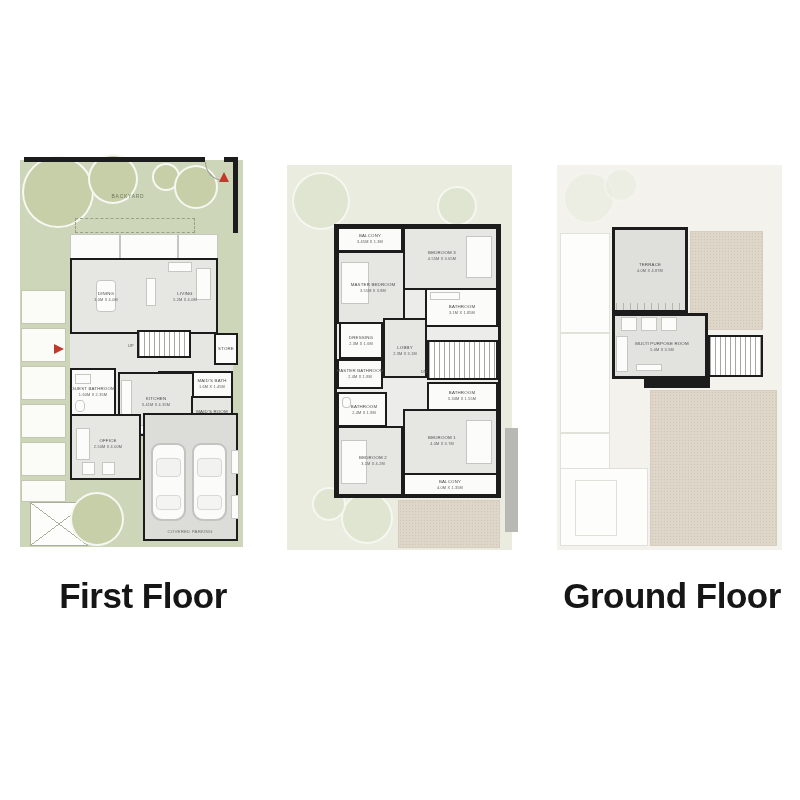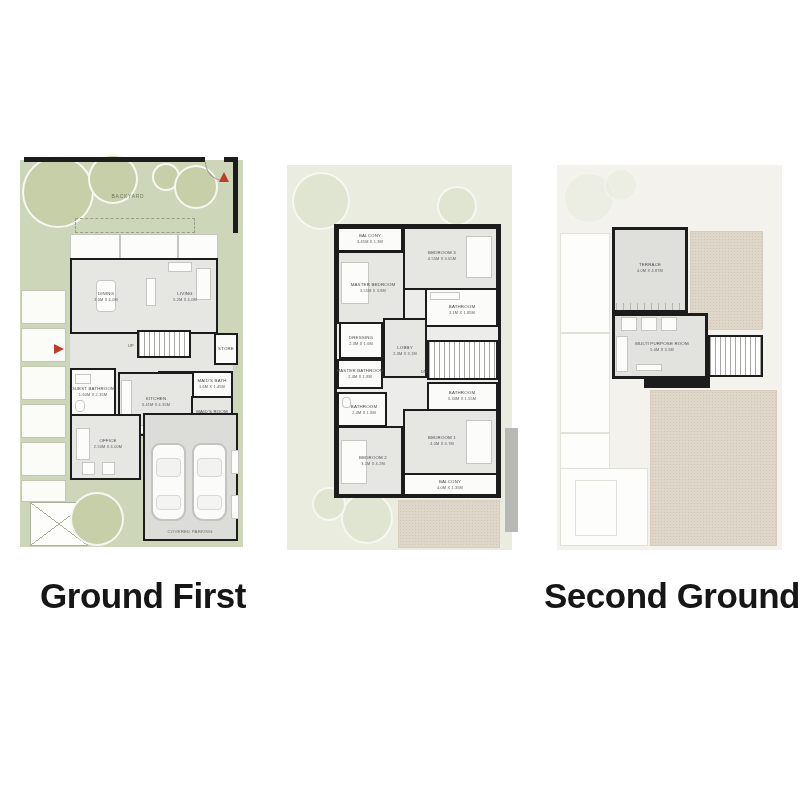--- a/index.html
+++ b/index.html
@@ -301,16 +301,16 @@
     </div>
 
     <div class="stairs" style="left:708px;top:335px;width:55px;height:42px;"></div>
 
     <div class="wall" style="left:644px;top:377px;width:66px;height:11px;"></div>
     <div class="beige" style="left:650px;top:390px;width:127px;height:156px;"></div>
     <div class="room thin" style="left:560px;top:468px;width:88px;height:78px;border-color:#e0e0d8;"></div>
     <div class="room thin" style="left:575px;top:480px;width:42px;height:56px;border-color:#e0e0d8;"></div>
   </div>
 
-  <div class="caption" style="left:143px;top:576px;">Ground First</div>
-  <div class="caption" style="left:672px;top:576px;">Second Ground</div>
+  <div class="caption" style="left:143px;top:576px;">First Floor</div>
+  <div class="caption" style="left:672px;top:576px;">Ground Floor</div>
 
 </div>
 
 </body></html>

